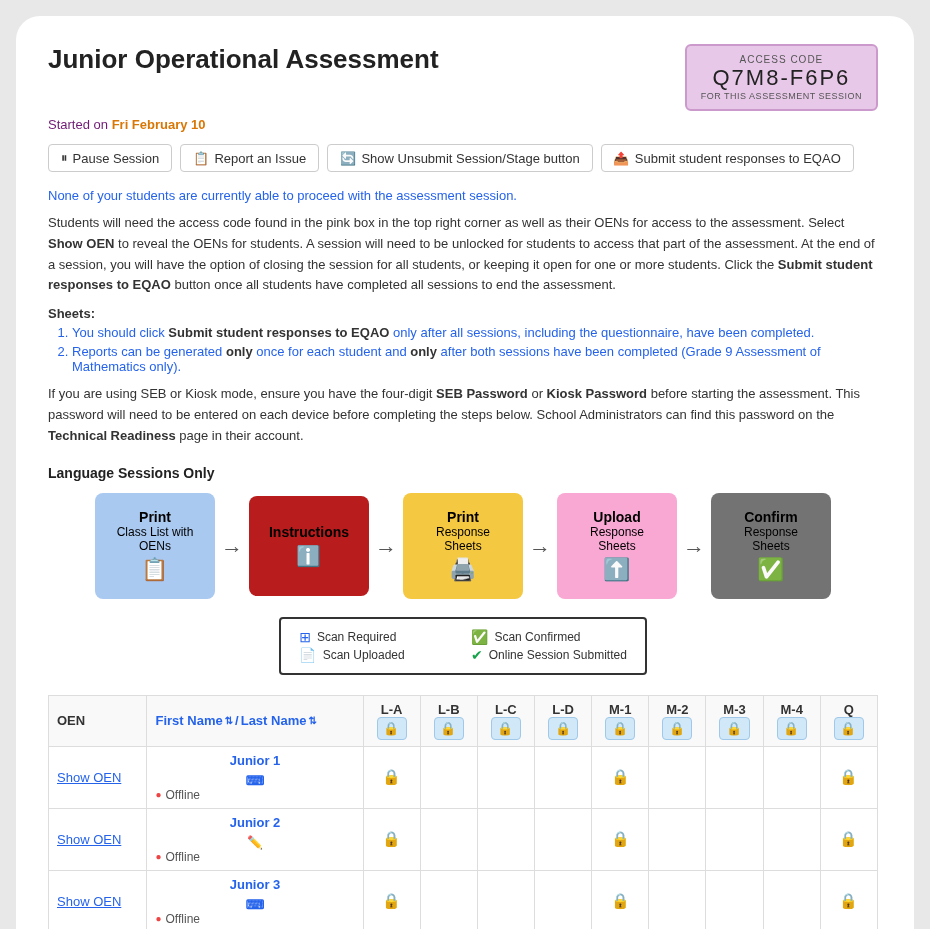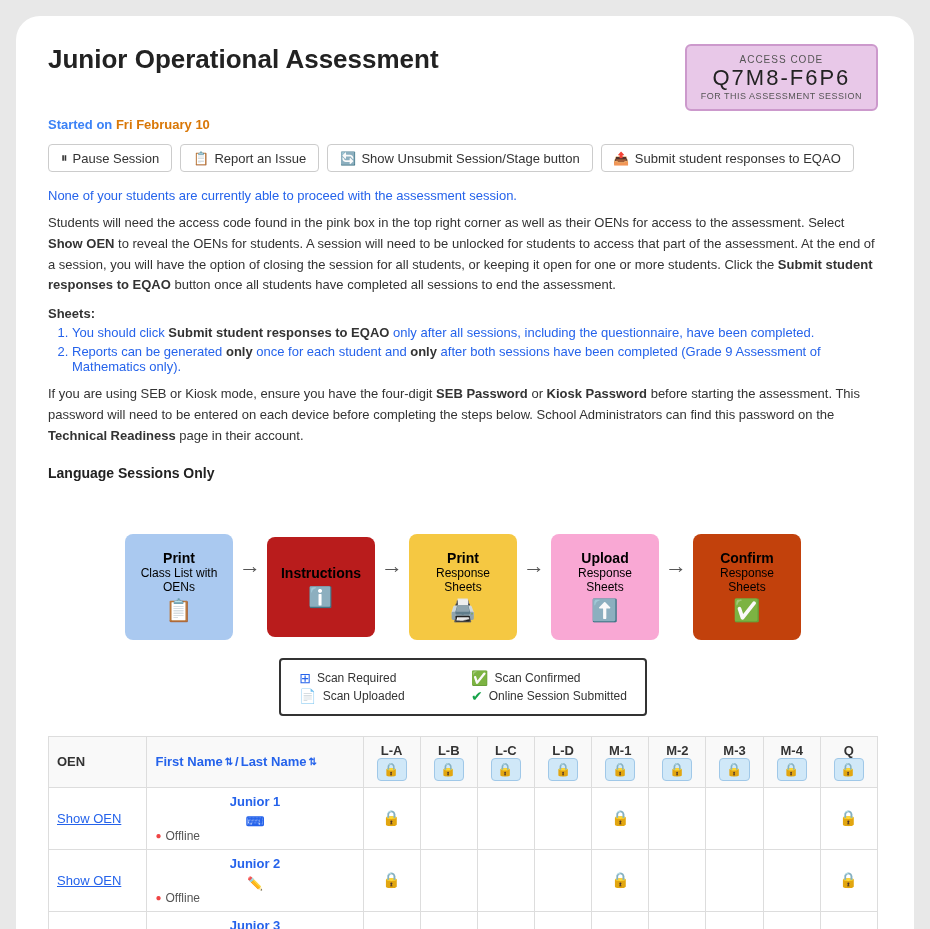--- a/index.html
+++ b/index.html
@@ -55,22 +55,22 @@
       color: #555;
       text-transform: uppercase;
       letter-spacing: 0.5px;
     }
     .started-on {
       font-size: 13px;
       color: #444;
       margin-bottom: 12px;
     }
     .started-on span {
-      color: #3b82f6;
-      font-weight: bold;
+      color: #701a75;
+      font-weight: normal;
     }
     .toolbar {
       display: flex;
       gap: 8px;
       margin-bottom: 16px;
       flex-wrap: wrap;
     }
     .toolbar-btn {
       border: 1px solid #ccc;
       background: #fff;
@@ -123,35 +123,34 @@
       display: flex;
       align-items: center;
       justify-content: center;
       gap: 0;
       margin-bottom: 18px;
     }
     .step-box {
       border-radius: 8px;
       padding: 16px 14px;
       text-align: center;
-      width: 108px;
+      width: 120px;
       min-height: 100px;
       display: flex;
       flex-direction: column;
       align-items: center;
       justify-content: center;
       font-weight: bold;
       font-size: 14px;
-      margin-top: 41px;
     }
     .step-box.blue { background: #aac9f0; }
     .step-box.purple { background: #b91c1c; }
     .step-box.yellow { background: #f5c842; }
     .step-box.orange { background: #f9a8d4; align-items: center; }
-    .step-box.green { background: #c2410c; }
+    .step-box.green { background: #737373; }
     .step-box .step-sub { font-size: 12px; font-weight: normal; }
     .step-box .step-icon { font-size: 22px; margin-top: 4px; }
     .arrow {
       font-size: 22px;
       color: #555;
       margin: 0 6px;
       font-weight: bold;
     }
     .stats-row {
       display: flex;

